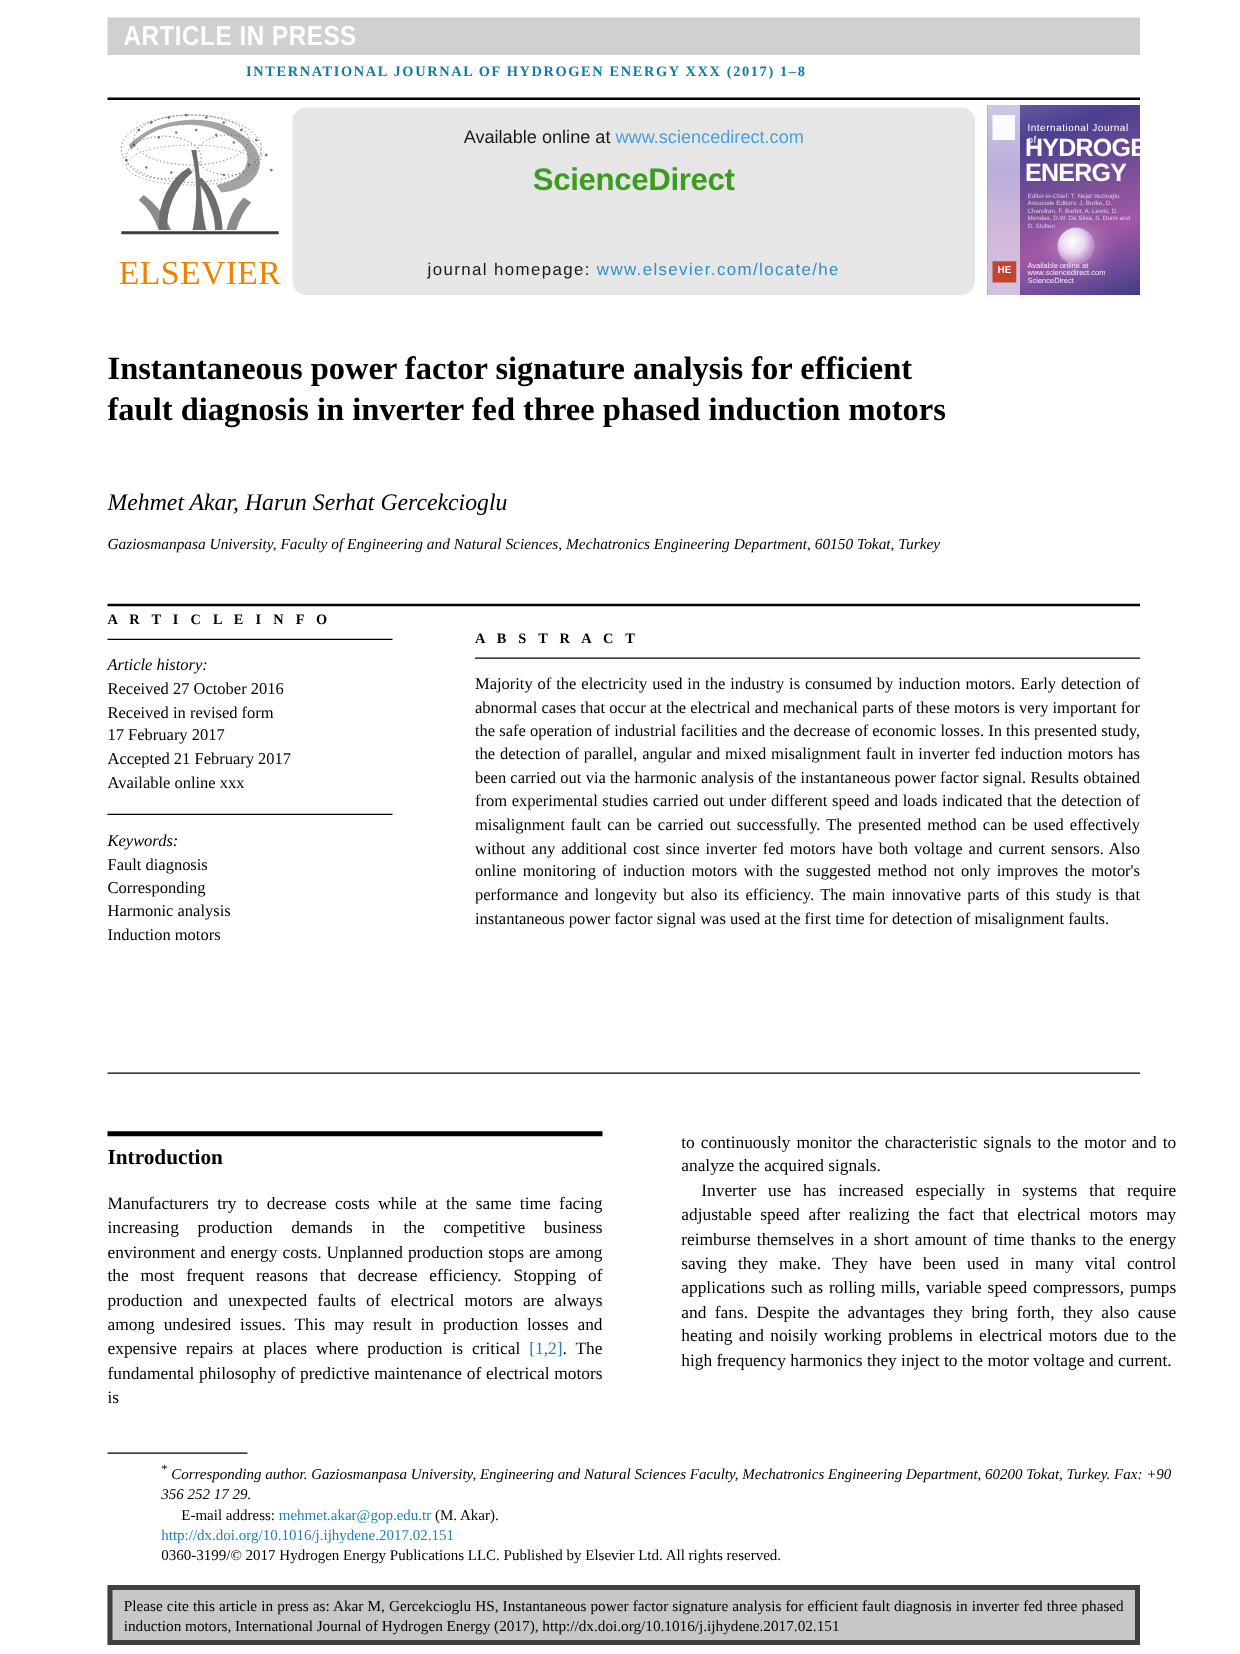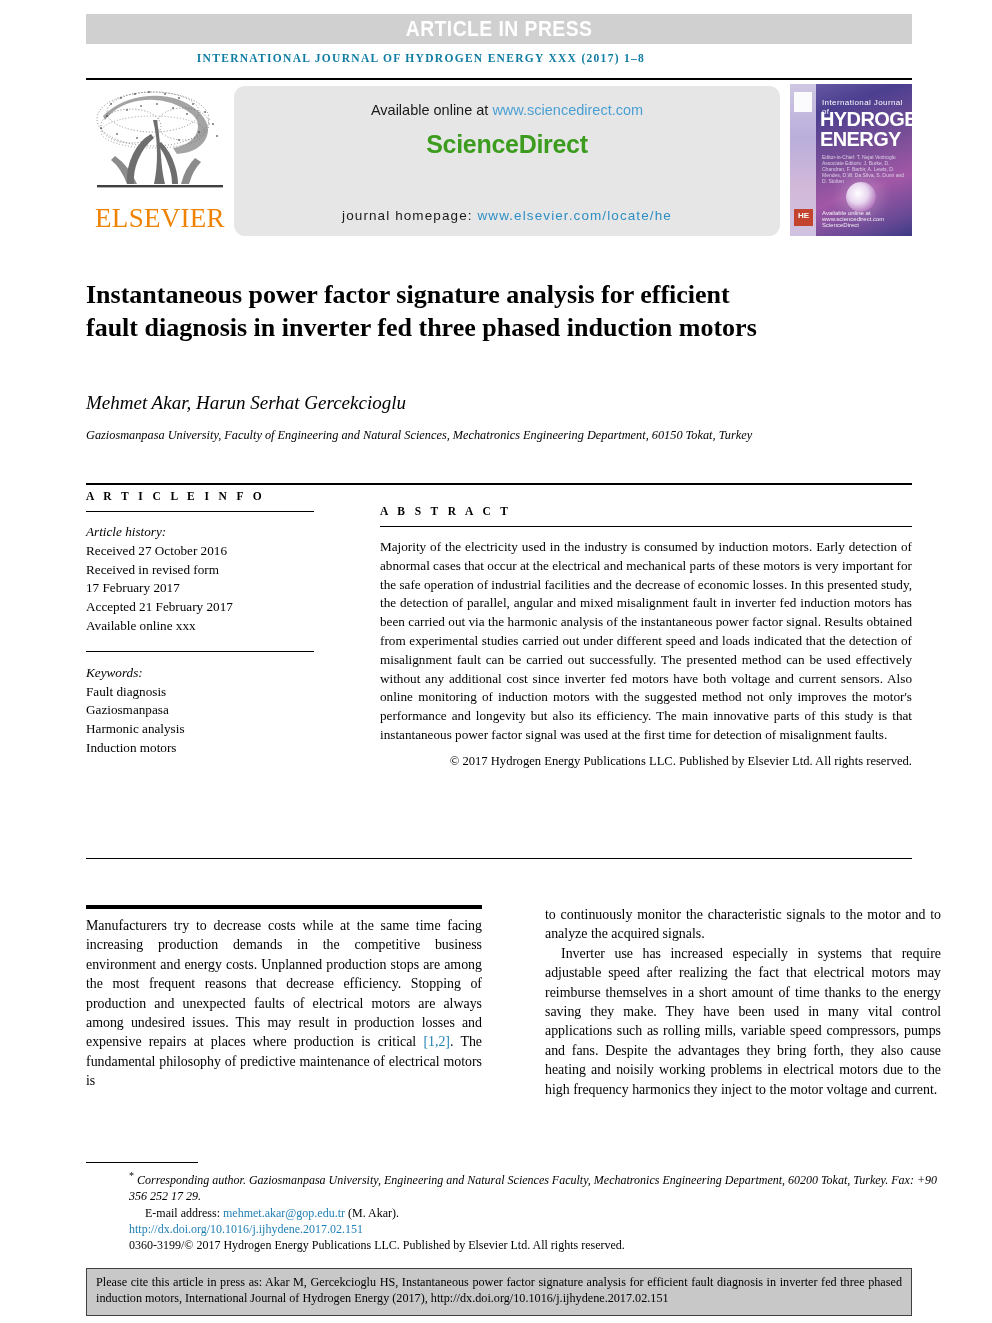--- a/index.html
+++ b/index.html
@@ -25,21 +25,20 @@
   
   .aip-banner {
     position: absolute;
     left: 86px;
     top: 14px;
     width: 826px;
     height: 30px;
     background: #d0d0d0;
     display: flex;
     align-items: center;
-    justify-content: center;
   }
   .aip-banner span {
     font-family: "Liberation Sans", sans-serif;
     font-weight: bold;
     font-size: 22px;
     letter-spacing: 0.5px;
     color: #ffffff;
     transform: scaleX(0.88);
   }
 
@@ -391,21 +390,21 @@
   .footnote .indent2 { padding-left: 16px; }
 
   
   .cite-box {
     position: absolute;
     left: 86px;
     top: 1268px;
     width: 826px;
     height: 48px;
     background: #c8c8c8;
-    border: 1px solid #404040;
+    border: 4px solid #404040;
     box-sizing: border-box;
     padding: 5px 9px;
   }
   .cite-box .txt {
     font-family: "Liberation Serif", serif;
     font-size: 12.2px;
     line-height: 16px;
     text-align: justify;
     color: #000;
   }
@@ -512,37 +511,37 @@
       <div>Received 27 October 2016</div>
       <div>Received in revised form</div>
       <div>17 February 2017</div>
       <div>Accepted 21 February 2017</div>
       <div>Available online xxx</div>
     </div>
     <div class="info-sep"></div>
     <div class="info-block">
       <div class="lead">Keywords:</div>
       <div>Fault diagnosis</div>
-      <div>Gaziosmanpasa</div>
+      <div>Corresponding</div>
       <div>Harmonic analysis</div>
       <div>Induction motors</div>
     </div>
   </div>
 
   <div class="abs-col">
     <div class="sec-head">A B S T R A C T</div>
     <div class="hr-thin"></div>
     <div class="abstract-text">Majority of the electricity used in the industry is consumed by induction motors. Early detection of abnormal cases that occur at the electrical and mechanical parts of these motors is very important for the safe operation of industrial facilities and the decrease of economic losses. In this presented study, the detection of parallel, angular and mixed misalignment fault in inverter fed induction motors has been carried out via the harmonic analysis of the instantaneous power factor signal. Results obtained from experimental studies carried out under different speed and loads indicated that the detection of misalignment fault can be carried out successfully. The presented method can be used effectively without any additional cost since inverter fed motors have both voltage and current sensors. Also online monitoring of induction motors with the suggested method not only improves the motor's performance and longevity but also its efficiency. The main innovative parts of this study is that instantaneous power factor signal was used at the first time for detection of misalignment faults.</div>
-    <div class="copyright">© 2017 Hydrogen Energy Publications LLC. Published by Elsevier Ltd. All rights reserved.</div>
   </div>
 
   <div class="section-rule-bottom"></div>
 
   <div class="col-left">
     <div class="intro-rule"></div>
+    <div class="intro-head">Introduction</div>
     <div class="body-text">
       <p><span>Manufacturers try to decrease costs while at the same time facing increasing production demands in the competitive business environment and energy costs. Unplanned production stops are among the most frequent reasons that decrease efficiency. Stopping of production and unexpected faults of electrical motors are always among undesired issues. This may result in production losses and expensive repairs at places where production is critical </span><span class="ref">[1,2]</span><span>. The fundamental philosophy of predictive maintenance of electrical motors is</span></p>
     </div>
   </div>
 
   <div class="col-right">
     <div class="body-text">
       <p>to continuously monitor the characteristic signals to the motor and to analyze the acquired signals.</p>
       <p class="indent">Inverter use has increased especially in systems that require adjustable speed after realizing the fact that electrical motors may reimburse themselves in a short amount of time thanks to the energy saving they make. They have been used in many vital control applications such as rolling mills, variable speed compressors, pumps and fans. Despite the advantages they bring forth, they also cause heating and noisily working problems in electrical motors due to the high frequency harmonics they inject to the motor voltage and current.</p>
     </div>

